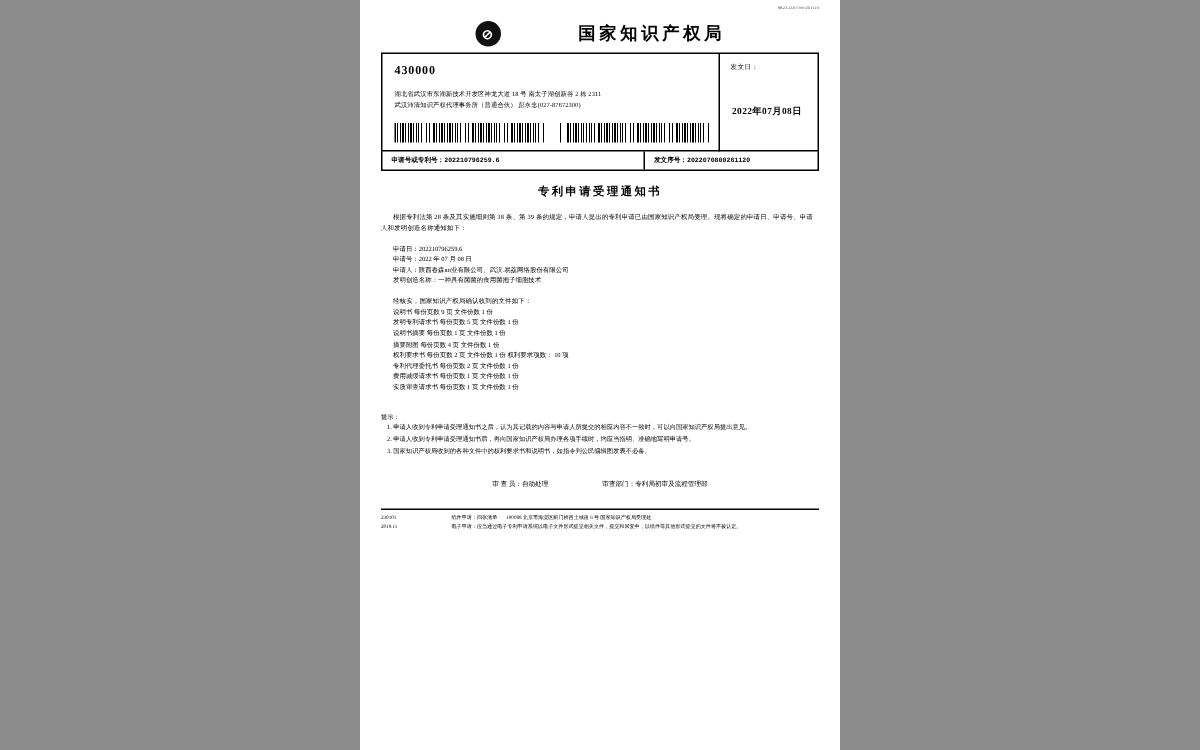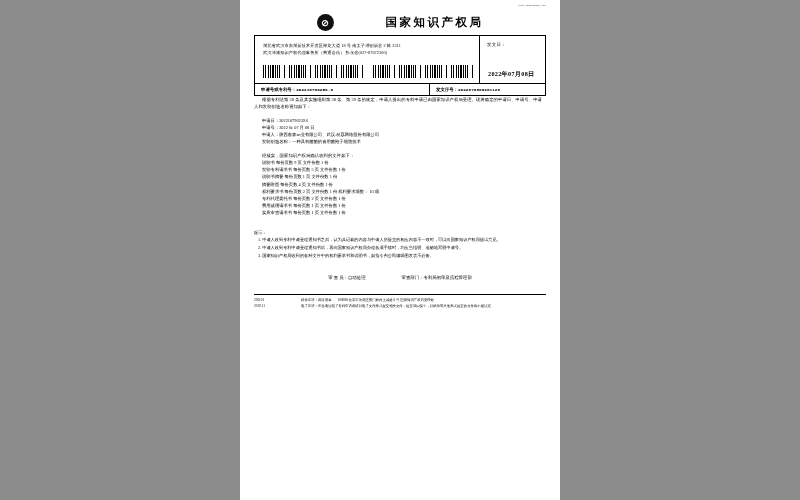--- a/index.html
+++ b/index.html
@@ -220,20 +220,21 @@
   <div class="corner-code">8R2XJ2207000261120</div>
 
   <div class="masthead">
     <div class="emblem">⊘</div>
     <div class="masthead-title">国家知识产权局</div>
   </div>
   <div class="rule-thick"></div>
 
   <div class="head-block">
     <div class="head-left">
+      <div class="zip">430000</div>
       <div class="addr-line">湖北省武汉市东湖新技术开发区神龙大道 18 号 南太子湖创新谷 2 栋 2311</div>
       <div class="addr-line">武汉沛清知识产权代理事务所（普通合伙） 彭永念(027-87672300)</div>
       <div class="barcode-wrap">
         <div class="barcode"></div>
         <div class="barcode"></div>
       </div>
     </div>
     <div class="head-right">
       <div class="send-label">发文日：</div>
       <div class="send-date">2022年07月08日</div>
@@ -242,20 +243,21 @@
 
   <div class="meta-row">
     <div class="meta-cell left">
       <span>申请号或专利号：</span><span class="mono">202210796259.6</span>
     </div>
     <div class="meta-cell right">
       <span>发文序号：</span><span class="mono">2022070800261120</span>
     </div>
   </div>
 
+  <div class="doc-title">专利申请受理通知书</div>
 
   <div class="body-text indent">根据专利法第 28 条及其实施细则第 38 条、第 39 条的规定，申请人提出的专利申请已由国家知识产权局受理。现将确定的申请日、申请号、申请人和发明创造名称通知如下：</div>
 
   <div class="blk">
     <div class="list-line">申请日：202210796259.6</div>
     <div class="list-line">申请号：2022 年 07 月 08 日</div>
     <div class="list-line">申请人：陕西春森яп业有限公司、武汉.易荔网络股份有限公司</div>
     <div class="list-line">发明创造名称：一种具有菌菌的食用菌抱子细胞技术</div>
   </div>
 

